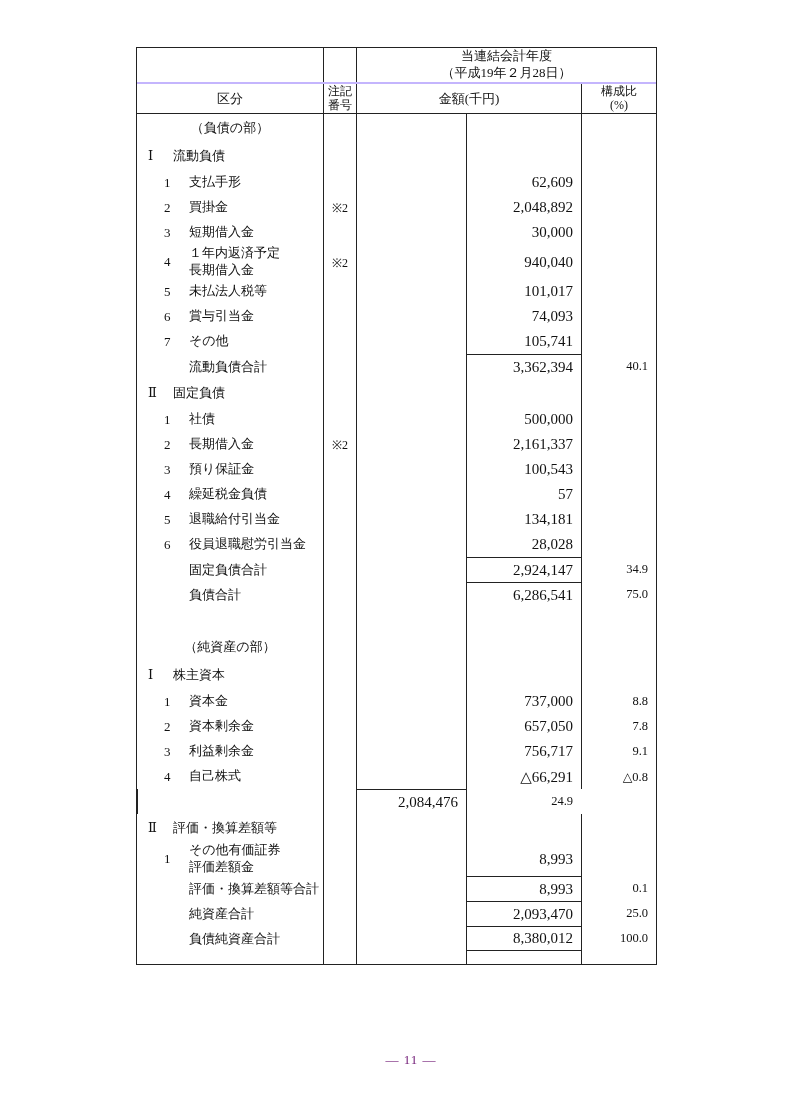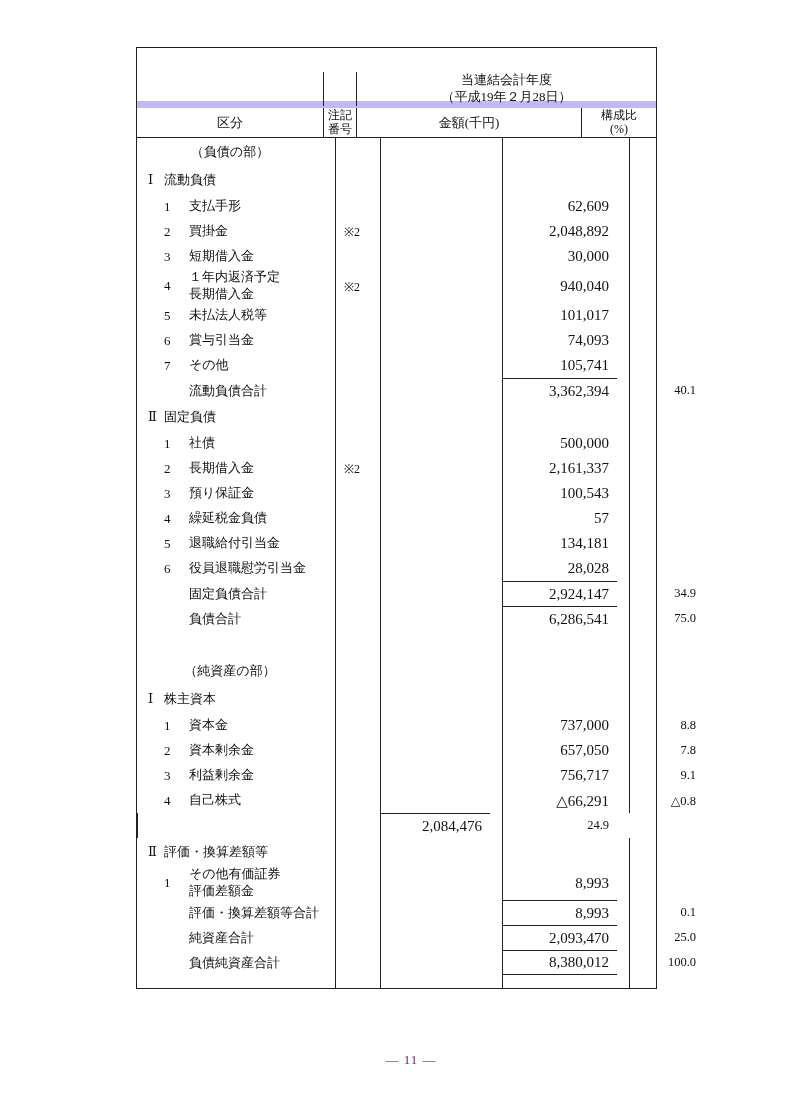--- a/index.html
+++ b/index.html
@@ -14,39 +14,39 @@
   }
   .table {
     position:absolute; left:136px; top:47px; width:521px;
     border:1px solid #222222;
     background:#ffffff;
   }
   .c { display:flex; align-items:center; }
   .bl { border-left:1px solid #222222; }
 
   
-  .hrow1 { display:grid; grid-template-columns:186px 33px 300px; height:36px; border-bottom:7px solid #c4b5fd;margin-top:24px; }
+  .hrow1 { display:grid; grid-template-columns:186px 33px 300px; height:36px; border-bottom:2px solid #c4b5fd; }
   .h-year { flex-direction:column; justify-content:center; font-size:13px; line-height:1.3; text-align:center; }
 
   
   .hrow2 { display:grid; grid-template-columns:186px 33px 225px 75px; height:30px; border-bottom:1px solid #222222; }
   .hc { justify-content:center; font-size:13px; }
   .hc.two { flex-direction:column; line-height:1.15; font-size:12px; text-align:center; }
 
   
-  .trow { display:grid; grid-template-columns:186px 33px 110px 115px 75px; min-height:25px;gap:12px; }
+  .trow { display:grid; grid-template-columns:186px 33px 110px 115px 75px; min-height:25px; }
   .trow.section, .trow.group { min-height:28px; }
   .trow.tall { min-height:34px; }
   .trow.spacer { min-height:26px; }
   .trow.footer-spacer { min-height:13px; }
 
   .c1 { font-size:13px; }
   .c1.center { justify-content:center; }
   .numeral { margin-left:11px; width:16px; }
-  .glabel { margin-left:0; }
+  .glabel { margin-left:9px; }
   .inum { margin-left:27px; width:14px; }
   .ilabel { margin-left:11px; display:flex; flex-direction:column; line-height:1.3; }
   .slabel { margin-left:52px; }
 
   .c2 { justify-content:center; font-size:12px; }
   .c4 { justify-content:flex-end; padding-right:8px; font-size:15px; }
   .c5 { justify-content:flex-end; padding-right:8px; font-size:12.5px; }
   .c4.line-top { border-top:1px solid #222222; }
   .c4.line-bottom { border-bottom:1px solid #222222; }
 

